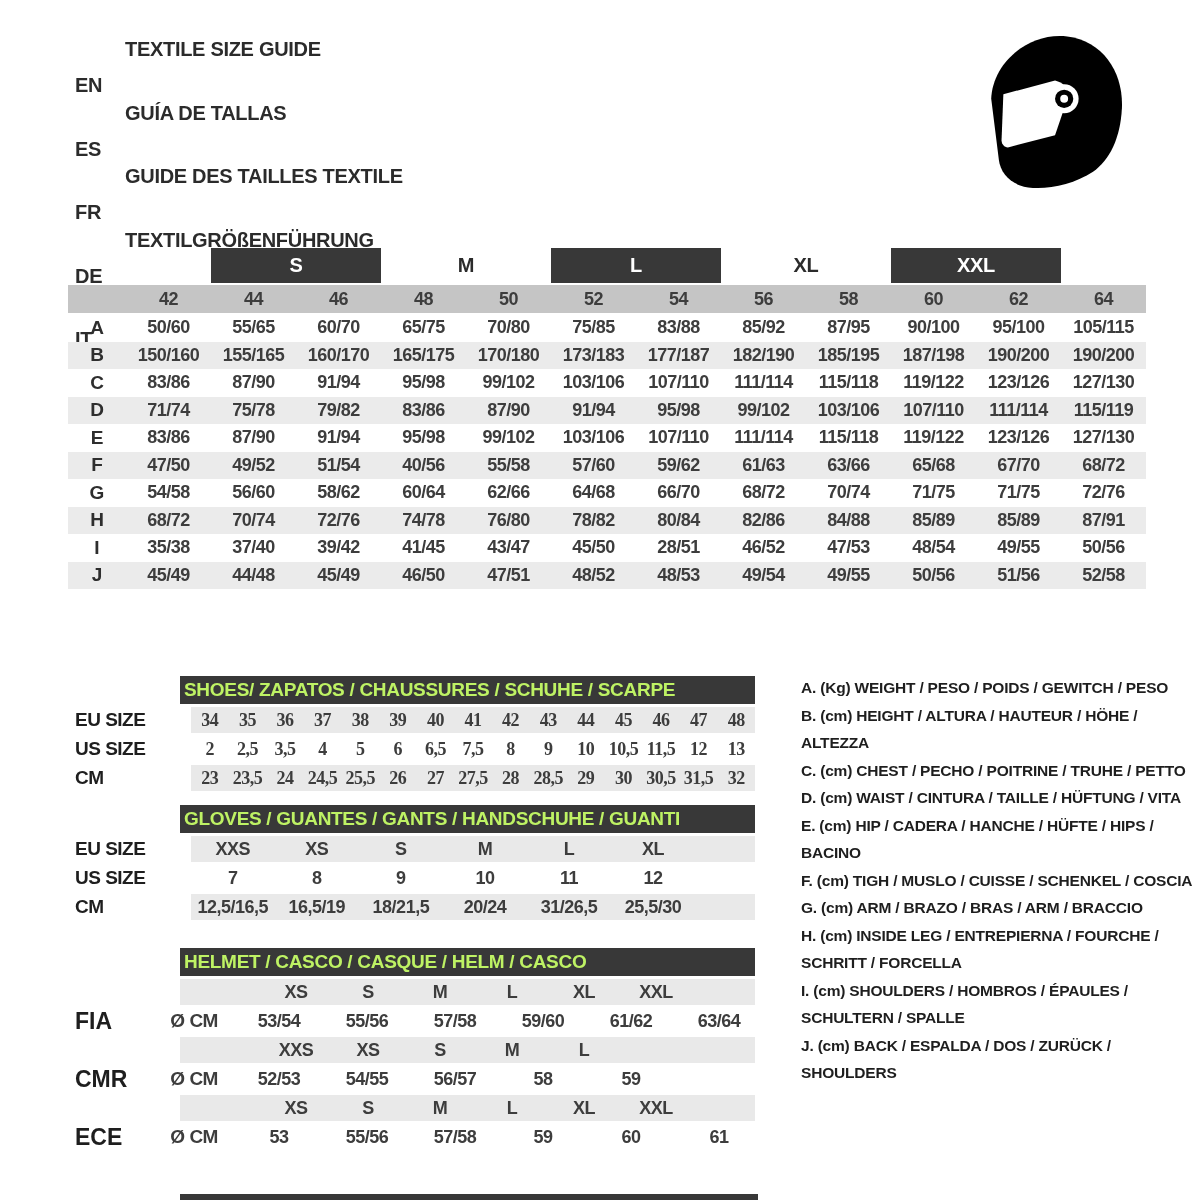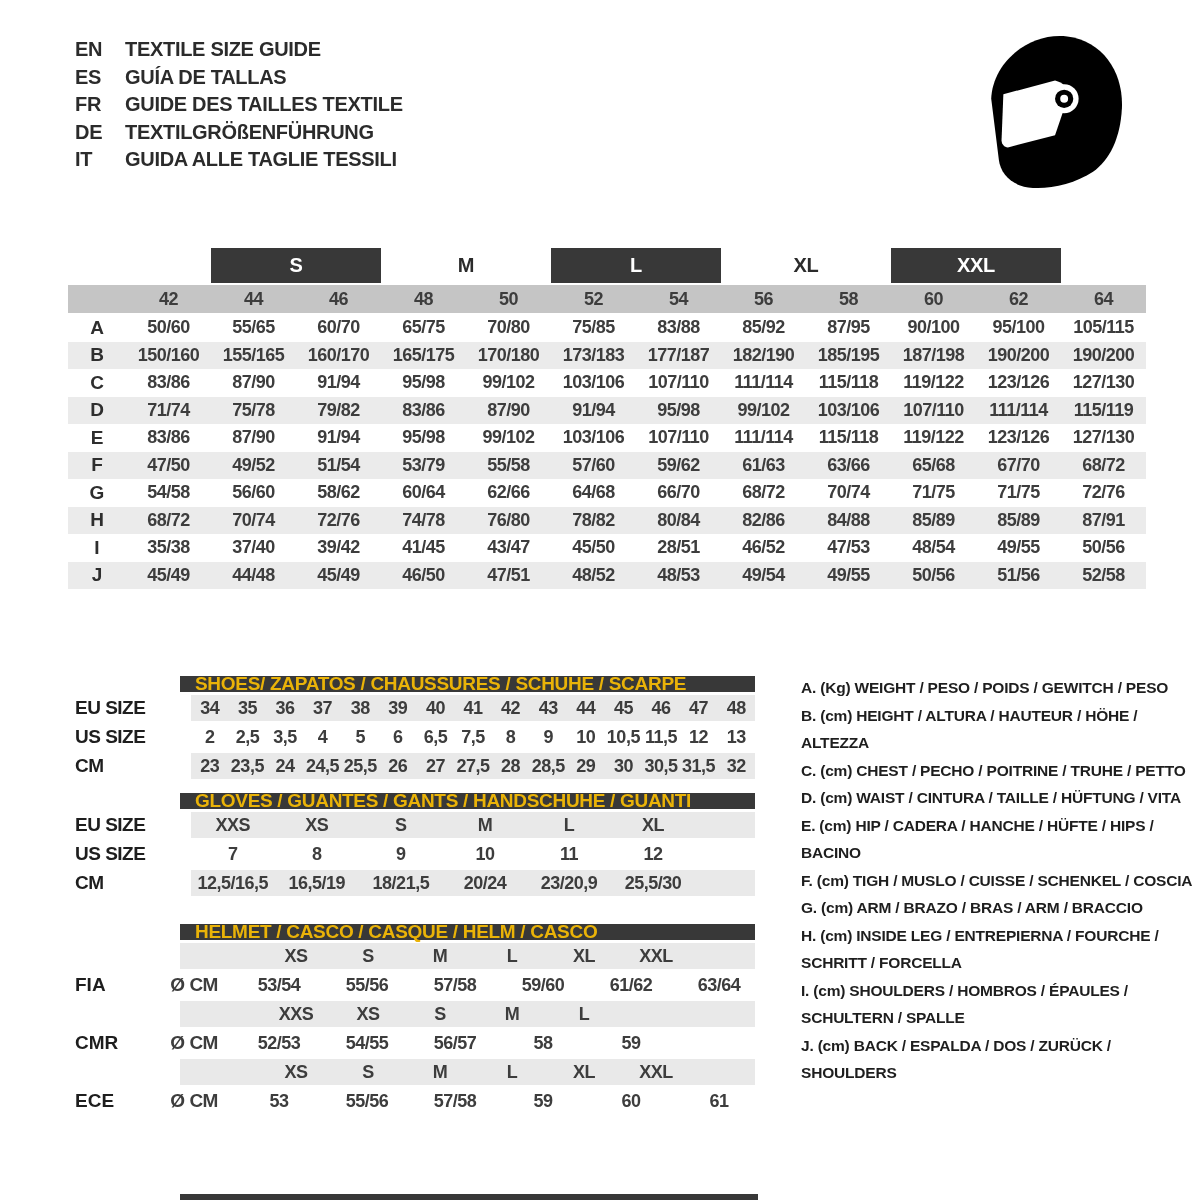--- a/index.html
+++ b/index.html
@@ -4,57 +4,57 @@
 <style>
   html,body{margin:0;padding:0;}
   body{
     width:1200px;height:1200px;position:relative;background:#ffffff;
     font-family:"Liberation Sans",sans-serif;font-weight:700;color:#2b2b2b;
     overflow:hidden;
   }
   
   .top-langs{position:absolute;left:75px;top:36px;}
   .lang-row{display:flex;font-size:20px;line-height:27.5px;letter-spacing:-0.3px;}
-  .lang-code{width:50px;}
+  .lang-code{width:50px;margin-top:36px;}
   
   .helmet-logo{position:absolute;right:72px;top:30px;width:152px;height:168px;}
   
   .size-table{position:absolute;left:68px;top:248px;width:1078px;}
   .group-row{display:grid;grid-template-columns:58px repeat(12,1fr);height:35px;margin-bottom:2px;}
   .gcell{display:flex;align-items:center;justify-content:center;font-size:20px;letter-spacing:-0.3px;}
   .gbox{background:#383838;color:#ffffff;}
   .g-s{grid-column:3/5}.g-m{grid-column:5/7}.g-l{grid-column:7/9}.g-xl{grid-column:9/11}.g-xxl{grid-column:11/13}
   .size-band{display:grid;grid-template-columns:58px repeat(12,1fr);background:#c5c5c5;height:28px;margin-bottom:1px;}
   .size-band .cell{color:#3d3d3d;}
   .main-rows > div.srow{display:flex;height:27.5px;}
   .main-rows > div.srow:nth-of-type(even){background:#ebebeb;}
   .rlab{width:58px;display:flex;align-items:center;justify-content:center;font-size:19px;color:#2e2e2e;}
   .rvals{flex:1;display:grid;grid-template-columns:repeat(12,1fr);}
   .cell{display:flex;align-items:center;justify-content:center;font-size:18px;color:#3d3d3d;letter-spacing:-0.5px;white-space:nowrap;}
   
   .lower{position:absolute;left:75px;top:676px;width:680px;}
-  .bar{margin-left:105px;width:575px;height:16px;background:#383838;color:#eab308;
-       display:flex;align-items:center;padding-left:15px;box-sizing:border-box;
+  .bar{margin-left:105px;width:575px;height:28px;background:#383838;color:#bef264;
+       display:flex;align-items:center;padding-left:4px;box-sizing:border-box;
        font-size:19px;letter-spacing:-0.3px;white-space:nowrap;}
   .lrow{display:flex;height:26px;margin-top:3px;gap:13px;}
   .llab{width:105px;display:flex;align-items:center;font-size:19px;color:#1e1e1e;letter-spacing:-0.5px;}
   .lvals{width:575px;display:grid;box-sizing:border-box;}
-  .g15{grid-template-columns:repeat(15,1fr);}
+  .g15{grid-template-columns:repeat(15,1fr);font-family:Liberation Serif, serif;}
   .g6{grid-template-columns:repeat(6,1fr);padding-right:60px;}
   .bandbg{background:#e9e9e9;}
   .mt-gap1{margin-top:14px;}
   .mt-gap2{margin-top:28px;}
   
   .hband{display:flex;height:26px;margin-top:3px;}
   .hband .spacer{width:105px;}
   .hband .hgrid{width:575px;box-sizing:border-box;background:#e9e9e9;
       display:grid;grid-template-columns:80px repeat(6,72px) 1fr;}
   .hband .hgrid::before{content:"";}
   .hvrow{display:flex;height:26px;margin-top:3px;}
-  .hvrow .hlab{width:105px;display:flex;align-items:center;font-size:19px;color:#1e1e1e;}
+  .hvrow .hlab{width:105px;display:flex;align-items:center;font-size:23px;color:#1e1e1e;}
   .hvrow .hunit{width:80px;display:flex;align-items:center;font-size:19px;color:#3d3d3d;letter-spacing:-0.5px;}
   .hvrow .hvals{display:grid;grid-template-columns:repeat(6,72px);gap:16px;}
   
   .legend{position:absolute;left:801px;top:674px;width:392px;}
   .lg-line{font-size:15.5px;line-height:27.5px;color:#1e1e1e;letter-spacing:-0.2px;}
   
   .bottom-crop{position:absolute;left:180px;top:1194px;width:578px;height:6px;background:#383838;}
 </style>
 </head>
 <body>
@@ -210,21 +210,21 @@
           <div class="cell">127/130</div>
         </div>
       </div>
 
       <div class="srow">
         <div class="rlab">F</div>
         <div class="rvals">
           <div class="cell">47/50</div>
           <div class="cell">49/52</div>
           <div class="cell">51/54</div>
-          <div class="cell">53/79</div>
+          <div class="cell">40/56</div>
           <div class="cell">55/58</div>
           <div class="cell">57/60</div>
           <div class="cell">59/62</div>
           <div class="cell">61/63</div>
           <div class="cell">63/66</div>
           <div class="cell">65/68</div>
           <div class="cell">67/70</div>
           <div class="cell">68/72</div>
         </div>
       </div>
@@ -396,21 +396,21 @@
       </div>
   </div>
   <div class="lrow">
     <div class="llab">CM</div>
     <div class="lvals g6 bandbg">
 
     <div class="cell">12,5/16,5</div>
         <div class="cell">16,5/19</div>
         <div class="cell">18/21,5</div>
         <div class="cell">20/24</div>
-        <div class="cell">23/20,9</div>
+        <div class="cell">31/26,5</div>
         <div class="cell">25,5/30</div>
       </div>
   </div>
 
   <div class="bar mt-gap2">HELMET / CASCO / CASQUE / HELM / CASCO</div>
   <div>
 
       <div>
         <div class="hband">
           <div class="spacer"></div>

